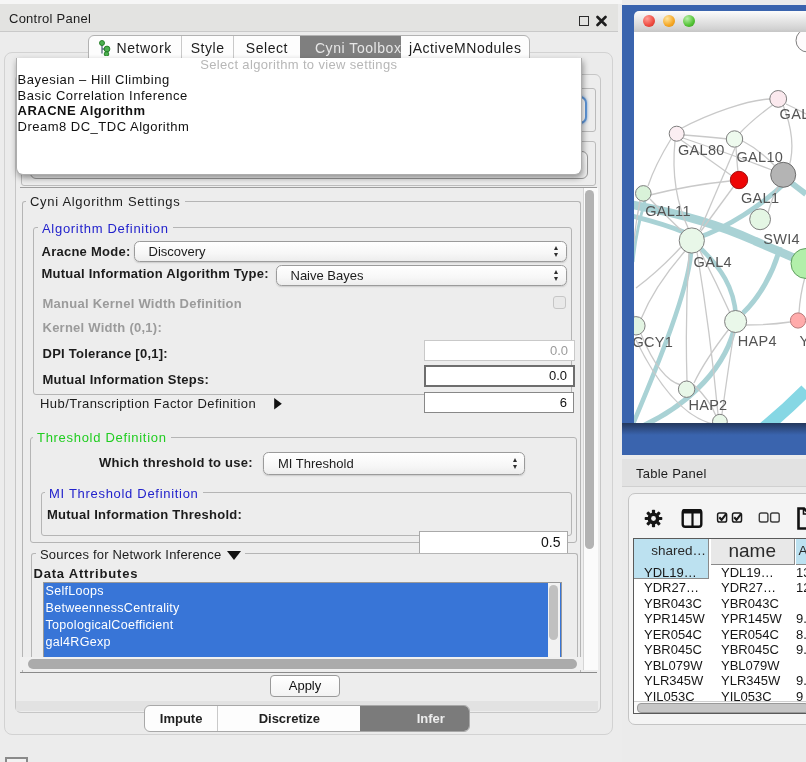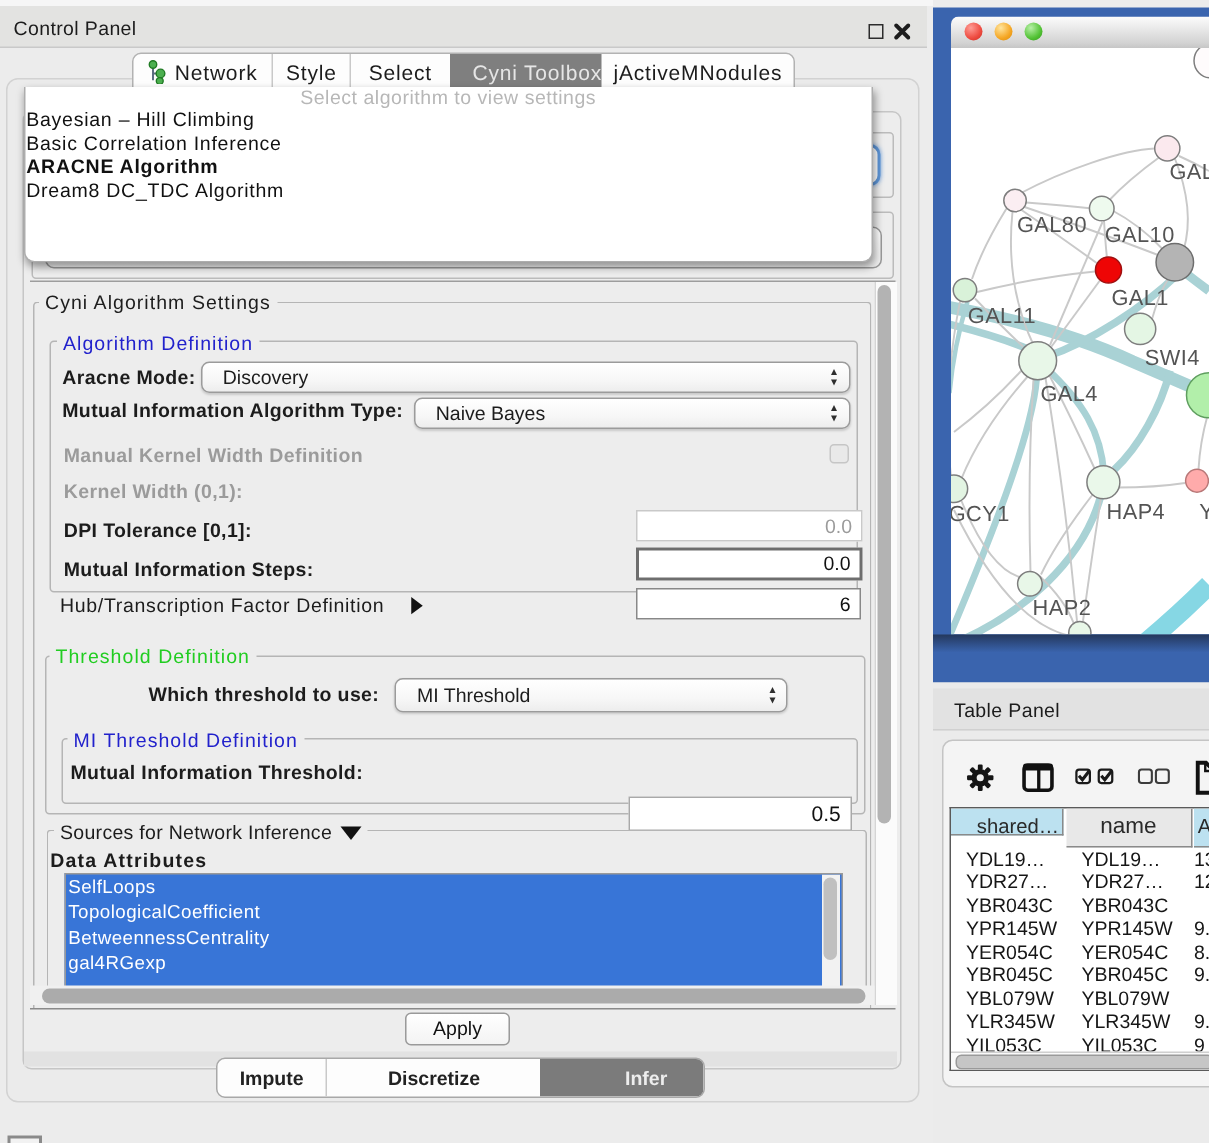--- a/index.html
+++ b/index.html
@@ -107,22 +107,22 @@
 <div class="abs lbl bold" style="left:47px;top:506.5px;">Mutual Information Threshold:</div>
 <div class="field" style="left:418.5px;top:506.5px;width:141px;height:21px;border:1px solid #a9a9a9;font-size:14px;">0.5</div>
 
 <div class="grp" style="left:30.5px;top:553px;width:545px;height:110px;border-bottom:none;"></div>
 <div class="gtitle" style="left:36px;top:547px;color:#1c1c1c;letter-spacing:0.2px;">Sources for Network Inference <span style="display:inline-block;width:0;height:0;border-left:7px solid transparent;border-right:7px solid transparent;border-top:9px solid #111;vertical-align:middle;margin-left:2px;"></span></div>
 <div class="abs lbl bold" style="left:33.5px;top:566px;letter-spacing:0.8px;">Data Attributes</div>
 
 <div class="abs" style="left:42.5px;top:581.5px;width:517px;height:75.5px;border:1px solid #999;background:#3875d7;overflow:hidden;">
   <div style="font-size:12.5px;color:#fff;line-height:17px;padding-left:2px;letter-spacing:0.3px;">
     <div>SelfLoops</div>
+    <div>BetweennessCentrality</div>
     <div>TopologicalCoefficient</div>
-    <div>BetweennessCentrality</div>
     <div>gal4RGexp</div>
   </div>
   <div style="position:absolute;right:1px;top:0;width:12px;height:75px;background:#f2f2f2;"></div>
   <div style="position:absolute;right:2.5px;top:2px;width:9px;height:55px;background:#c0c0c0;border-radius:5px;"></div>
 </div>
 
 <div class="abs" style="left:20px;top:657px;width:563px;height:13px;background:#f0f0f0;"></div>
 <div class="abs" style="left:28px;top:658.5px;width:549px;height:10px;background:#ababab;border-radius:5px;"></div>
 
 <div class="abs" style="left:16px;top:701px;width:582px;height:10px;background:#e2e2e2;"></div>
@@ -263,22 +263,22 @@
     <path d="M79.3 14.2 l2.3 2.6 l4.4 -5.6" stroke-width="2.1"></path>
     <rect x="92.5" y="10" width="9" height="9" rx="1.8" stroke-width="1.5"></rect>
     <path d="M94.2 14.2 l2.3 2.6 l4.4 -5.6" stroke-width="2.1"></path>
     <rect x="119.3" y="10" width="8.6" height="9" rx="1.8" stroke-width="1.4" stroke="#3c3c3c"></rect>
     <rect x="130.6" y="10" width="8.6" height="9" rx="1.8" stroke-width="1.4" stroke="#3c3c3c"></rect>
   </g>
   <path d="M158.5 5.5 h5.5 l5 5 v15 h-10.5 z" fill="none" stroke="#111" stroke-width="2.6"></path>
   <path d="M163.5 5.5 v5.5 h5.5" fill="none" stroke="#111" stroke-width="1.6"></path>
 </svg>
 <div class="abs" style="left:633px;top:538px;width:173px;height:173.5px;background:#fff;border:1px solid #5a5a5a;border-right:none;overflow:hidden;">
-  <div style="position:absolute;left:0;top:0;height:18px;width:75px;background:#bce1f0;border-right:1.5px solid #8a8a8a;border-bottom:1px solid #8a8a8a;font-size:13.5px;color:#2a2a2a;text-align:right;padding-right:2px;box-sizing:border-box;line-height:24px;">shared…</div>
-  <div style="position:absolute;left:76.5px;top:0;height:24.5px;width:83.5px;background:#e8e8e8;border-right:1.5px solid #8a8a8a;border-bottom:1px solid #8a8a8a;font-size:15px;color:#2a2a2a;text-align:center;line-height:24px;">name</div>
+  <div style="position:absolute;left:0;top:0;height:40px;width:75px;background:#bce1f0;border-right:1.5px solid #8a8a8a;border-bottom:1px solid #8a8a8a;font-size:13.5px;color:#2a2a2a;text-align:right;padding-right:2px;box-sizing:border-box;line-height:24px;">shared…</div>
+  <div style="position:absolute;left:76.5px;top:0;height:24.5px;width:83.5px;background:#e8e8e8;border-right:1.5px solid #8a8a8a;border-bottom:1px solid #8a8a8a;font-size:19px;color:#2a2a2a;text-align:center;line-height:24px;">name</div>
   <div style="position:absolute;left:161.5px;top:0;height:24.5px;width:12px;background:#bce1f0;border-bottom:1px solid #8a8a8a;font-size:13.5px;color:#2a2a2a;padding-left:3px;line-height:24px;">A</div>
   <div style="position:absolute;left:0;top:25.5px;font-size:13px;color:#161616;line-height:15.55px;width:173px;">
     <div>
         <span style="position:absolute;left:10px;">YDL19…</span>
         <span style="position:absolute;left:87px;">YDL19…</span>
         <span style="position:absolute;left:162px;">13</span>
       </div>
     <div style="position:relative;top:15.5px;">
         <span style="position:absolute;left:10px;">YDR27…</span>
         <span style="position:absolute;left:87px;">YDR27…</span>

